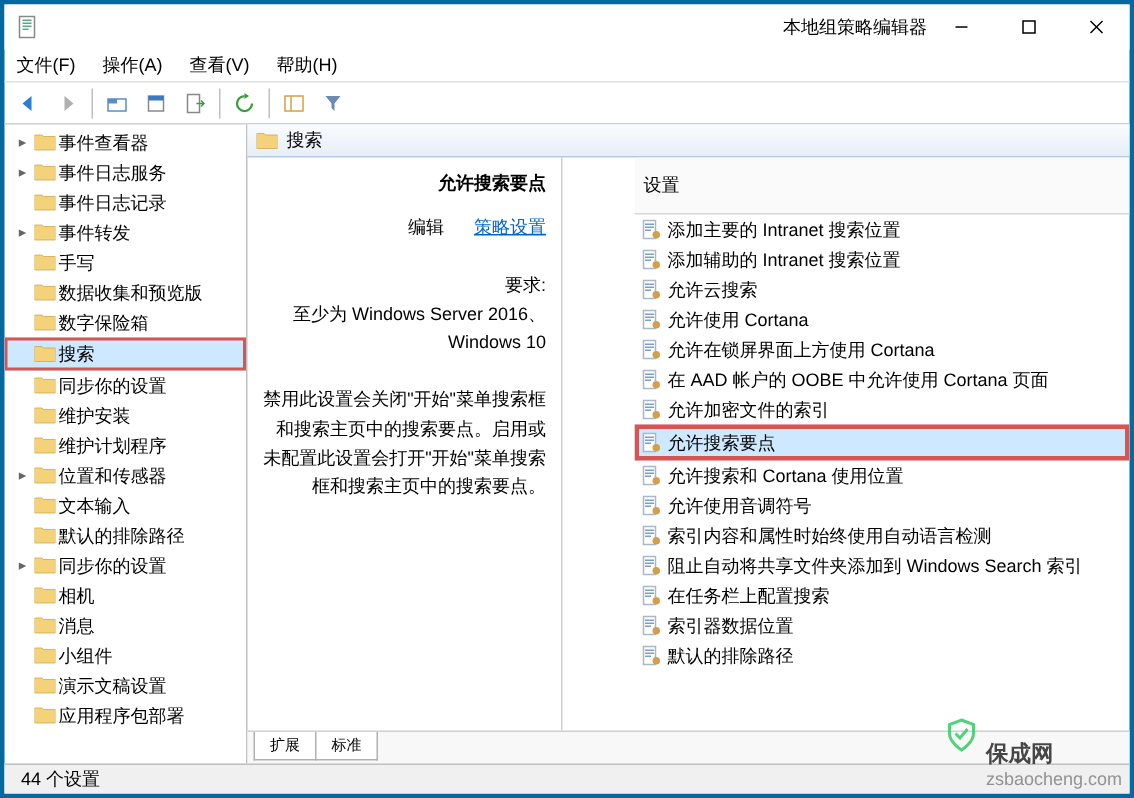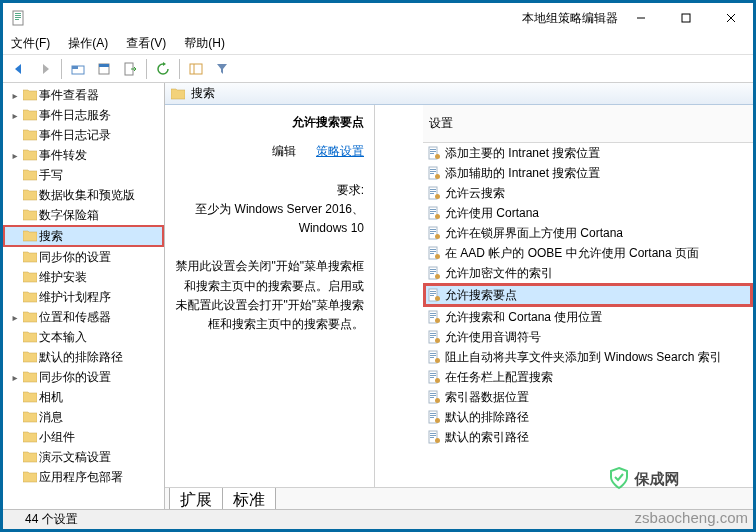--- a/index.html
+++ b/index.html
@@ -26,26 +26,26 @@
 .content{flex:1;display:flex;min-height:0;gap:48px;}
 .detail{width:210px;padding:8px 10px 8px 8px;border-right:1px solid #d0d0d0;line-height:1.6;}
 .detail h3{font-weight:bold;margin-bottom:10px;font-size:12px;}
 .detail a{color:#0066cc;text-decoration:underline;padding-left:20px;}
 .list{flex:1;overflow-y:scroll;overflow-x:hidden;}
 .list-head{height:38px;display:flex;align-items:center;padding:0 6px;border-bottom:1px solid #d8d8d8;background:#fafafa;}
 .list-item{height:20px;display:flex;align-items:center;padding:0 4px;gap:4px;white-space:nowrap;}
 .list-item.selected{background:#cde8ff;border:3px solid #d9534f;padding:0 1px;height:24px;}
 .policy-icon{width:14px;height:14px;flex-shrink:0;}
 .tabs{height:22px;display:flex;align-items:flex-start;padding-left:4px;border-top:1px solid #d0d0d0;background:#f8f8f8;}
-.tab{padding:2px 10px;border:1px solid #b0b0b0;border-top:none;background:#fff;font-size:16px;}
+.tab{padding:2px 10px;border:1px solid #b0b0b0;border-top:none;background:#fff;font-size:10px;}
 .tab:first-child{border-right:none;}
-.status{height:20px;display:flex;align-items:center;padding:0 22px;border-top:1px solid #c0c0c0;background:#f0f0f0;}
+.status{height:20px;display:flex;align-items:center;padding:0 11px;border-top:1px solid #c0c0c0;background:#f0f0f0;}
 .watermark{position:absolute;right:8px;bottom:6px;display:flex;align-items:center;gap:4px;opacity:.9;}
 .watermark .brand{font-weight:bold;font-size:15px;color:#333;margin-top:40px;}
-.watermark .sub{font-size:15px;color:#888;margin-top:20px;}
+.watermark .sub{font-size:12px;color:#888;}
 
 ::-webkit-scrollbar{width:16px;}
 ::-webkit-scrollbar-track{background:#f0f0f0;}
 ::-webkit-scrollbar-thumb{background:#c0c0c0;border:1px solid #a0a0a0;}
 </style>
 </head>
 <body>
 
 <div class="window">
   <div class="titlebar">
@@ -399,20 +399,30 @@
                 <span>允许使用音调符号</span>
               </div>
               <div class="list-item">
                 <svg class="policy-icon" viewBox="0 0 14 14">
                   <rect x="2" y="1" width="8" height="12" fill="#fff" stroke="#a8b8c8"></rect>
                   <rect x="3" y="3" width="6" height="1" fill="#7aa0c4"></rect>
                   <rect x="3" y="5" width="6" height="1" fill="#7aa0c4"></rect>
                   <rect x="3" y="7" width="4" height="1" fill="#7aa0c4"></rect>
                   <circle cx="10.5" cy="10.5" r="2.5" fill="#d4a047"></circle>
                 </svg>
+                <span>索引内容和属性时始终使用自动语言检测</span>
+              </div>
+              <div class="list-item">
+                <svg class="policy-icon" viewBox="0 0 14 14">
+                  <rect x="2" y="1" width="8" height="12" fill="#fff" stroke="#a8b8c8"></rect>
+                  <rect x="3" y="3" width="6" height="1" fill="#7aa0c4"></rect>
+                  <rect x="3" y="5" width="6" height="1" fill="#7aa0c4"></rect>
+                  <rect x="3" y="7" width="4" height="1" fill="#7aa0c4"></rect>
+                  <circle cx="10.5" cy="10.5" r="2.5" fill="#d4a047"></circle>
+                </svg>
                 <span>阻止自动将共享文件夹添加到 Windows Search 索引</span>
               </div>
               <div class="list-item">
                 <svg class="policy-icon" viewBox="0 0 14 14">
                   <rect x="2" y="1" width="8" height="12" fill="#fff" stroke="#a8b8c8"></rect>
                   <rect x="3" y="3" width="6" height="1" fill="#7aa0c4"></rect>
                   <rect x="3" y="5" width="6" height="1" fill="#7aa0c4"></rect>
                   <rect x="3" y="7" width="4" height="1" fill="#7aa0c4"></rect>
                   <circle cx="10.5" cy="10.5" r="2.5" fill="#d4a047"></circle>
                 </svg>
@@ -430,30 +440,20 @@
               </div>
               <div class="list-item">
                 <svg class="policy-icon" viewBox="0 0 14 14">
                   <rect x="2" y="1" width="8" height="12" fill="#fff" stroke="#a8b8c8"></rect>
                   <rect x="3" y="3" width="6" height="1" fill="#7aa0c4"></rect>
                   <rect x="3" y="5" width="6" height="1" fill="#7aa0c4"></rect>
                   <rect x="3" y="7" width="4" height="1" fill="#7aa0c4"></rect>
                   <circle cx="10.5" cy="10.5" r="2.5" fill="#d4a047"></circle>
                 </svg>
                 <span>默认的排除路径</span>
-              </div>
-              <div class="list-item">
-                <svg class="policy-icon" viewBox="0 0 14 14">
-                  <rect x="2" y="1" width="8" height="12" fill="#fff" stroke="#a8b8c8"></rect>
-                  <rect x="3" y="3" width="6" height="1" fill="#7aa0c4"></rect>
-                  <rect x="3" y="5" width="6" height="1" fill="#7aa0c4"></rect>
-                  <rect x="3" y="7" width="4" height="1" fill="#7aa0c4"></rect>
-                  <circle cx="10.5" cy="10.5" r="2.5" fill="#d4a047"></circle>
-                </svg>
-                <span>默认的索引路径</span>
               </div>
             </div>
         </div>
       </div>
       <div class="tabs">
         <div class="tab">扩展</div>
         <div class="tab">标准</div>
       </div>
     </div>
   </div>

